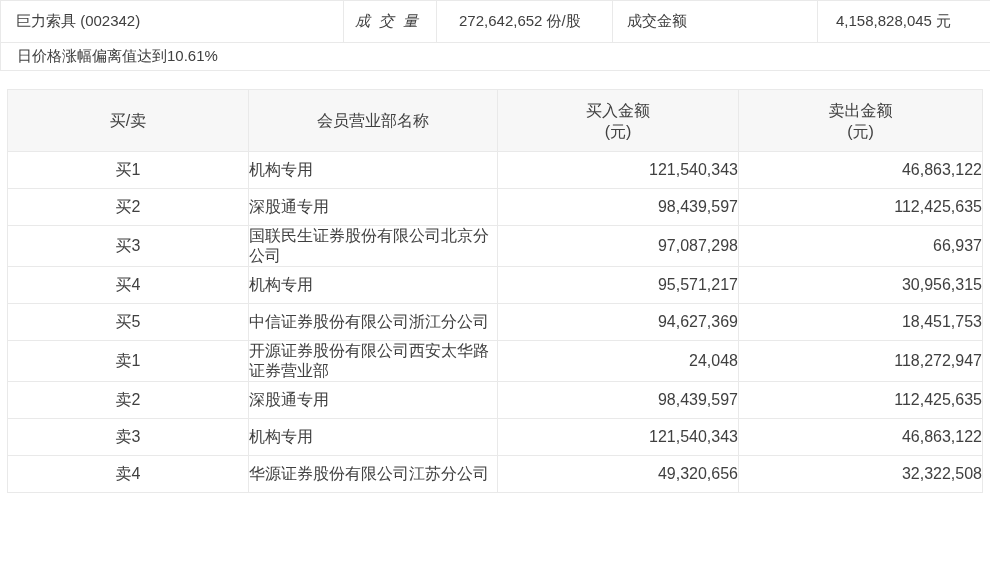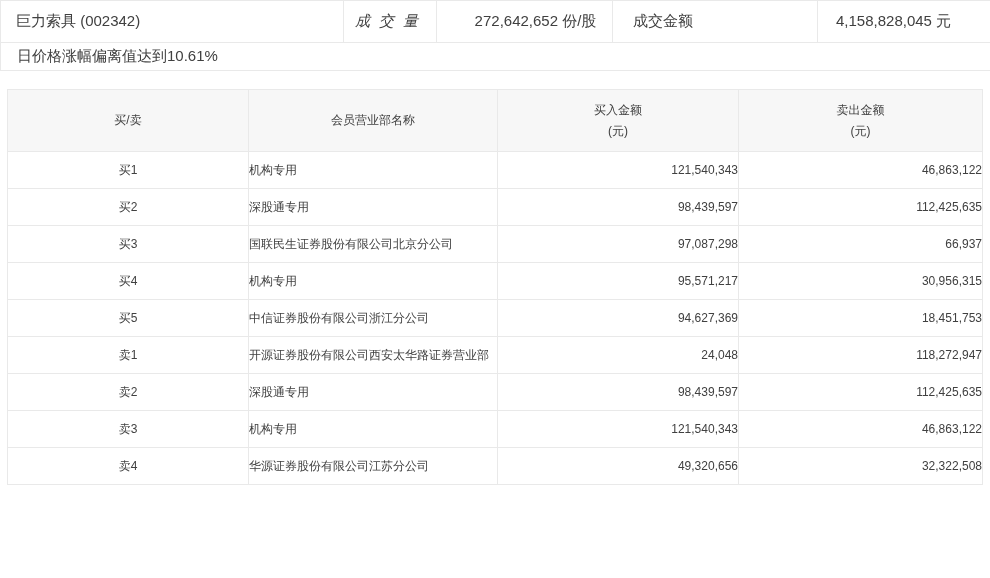--- a/index.html
+++ b/index.html
@@ -27,34 +27,34 @@
   }
   .summary-table td{
     border:1px solid var(--border);
     height:42px;
     padding:0;
     white-space:nowrap;
     overflow:hidden;
   }
   .summary-table .stock{padding-left:15px;}
   .summary-table .vol-lbl{padding-left:11px;letter-spacing:9px;font-style:italic;}
-  .summary-table .vol-val{padding-left:22px;text-align:center;}
-  .summary-table .amt-lbl{padding-left:20px;margin-top:22px;}
+  .summary-table .vol-val{padding-left:22px;}
+  .summary-table .amt-lbl{padding-left:14px;margin-top:22px;}
   .summary-table .amt-val{padding-left:18px;}
   .summary-table .notice{
     height:28px;
     padding-left:16px;
   }
 
   
   .main-table{
     margin:18px 0 0 7px;
     width:975px;
     table-layout:fixed;
-    font-size:12px;
+    font-size:16px;
   }
   .main-table th,.main-table td{
     border:1px solid var(--border);
     font-weight:normal;
     padding:0;
   }
   .main-table thead th{
     background:var(--header-bg);
     height:62px;
     text-align:center;

